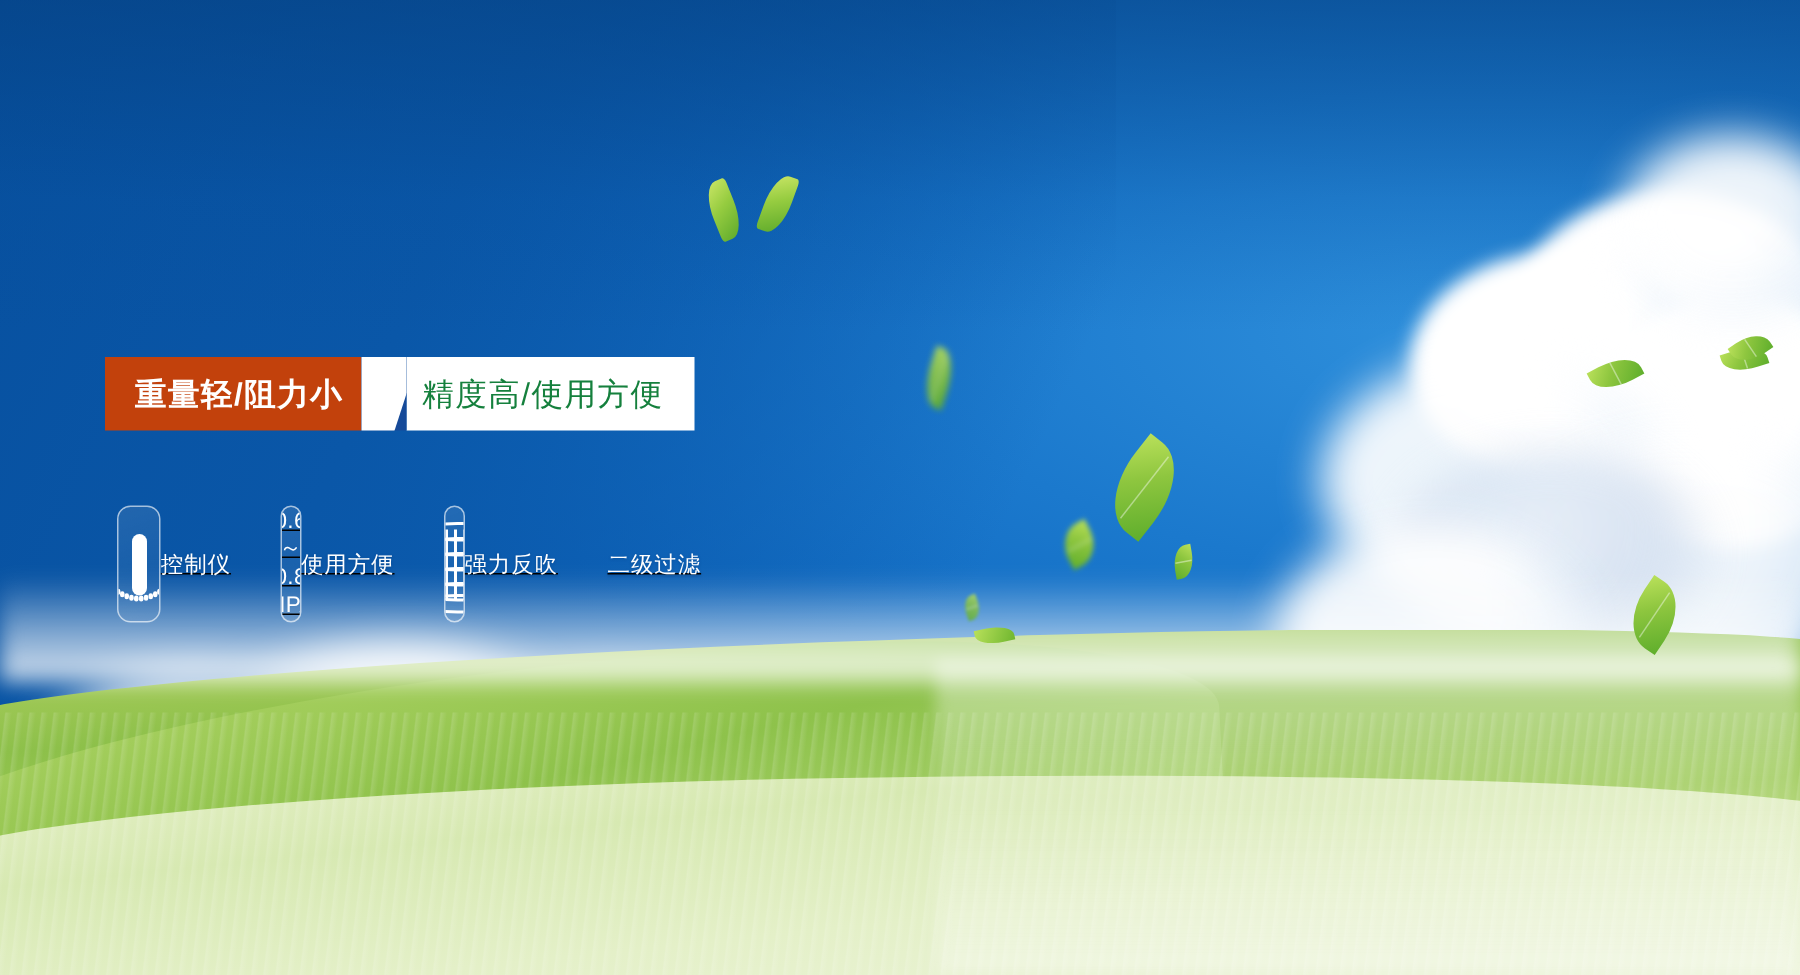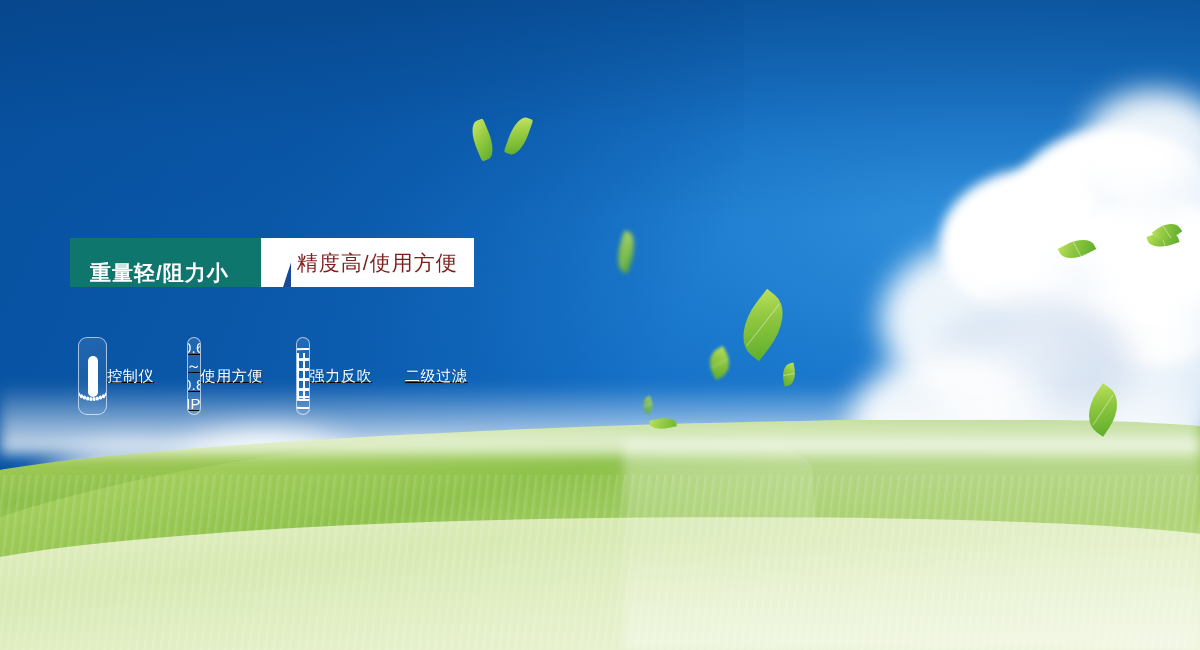--- a/index.html
+++ b/index.html
@@ -118,41 +118,41 @@
   .sprout .lf.r{left:38px;top:4px;transform:rotate(20deg);}
 
   
   .subbar{
     position:absolute;left:70px;top:238px;
     height:49px;width:393px;
     display:flex;align-items:stretch;
   }
   .sub-left{
     position:relative;
-    background:#0f766e;
-    display:flex;align-items:flex-end;
-    padding:0 32px 0 20px;
+    background:#c2410c;
+    display:flex;align-items:center;
+    padding:0 12px 0 20px;
   }
   .sub-left span{
     color:#ffffff;font-size:21px;font-weight:700;letter-spacing:1px;white-space:nowrap;
   }
   .sub-slash{
     width:30px;background:#164a99;position:relative;overflow:hidden;flex:0 0 30px;
   }
   .sub-slash::before{
     content:"";position:absolute;top:-6px;bottom:-6px;left:-14px;width:44px;
     background:#ffffff;transform:skewX(-18deg);
   }
   .sub-right{
     flex:1;background:#ffffff;
     display:flex;align-items:center;justify-content:center;
     padding:0 16px 0 6px;
   }
   .sub-right span{
-    color:#7f1d1d;font-size:21px;font-weight:400;letter-spacing:1px;white-space:nowrap;
+    color:#15803d;font-size:21px;font-weight:400;letter-spacing:1px;white-space:nowrap;
   }
 
   
   .features{
     position:absolute;left:78px;top:337px;
     display:flex;gap:33px;
   }
   .feature{width:76px;display:flex;flex-direction:row;align-items:center;text-decoration:underline;}
   .fbox{
     width:76px;height:76px;

